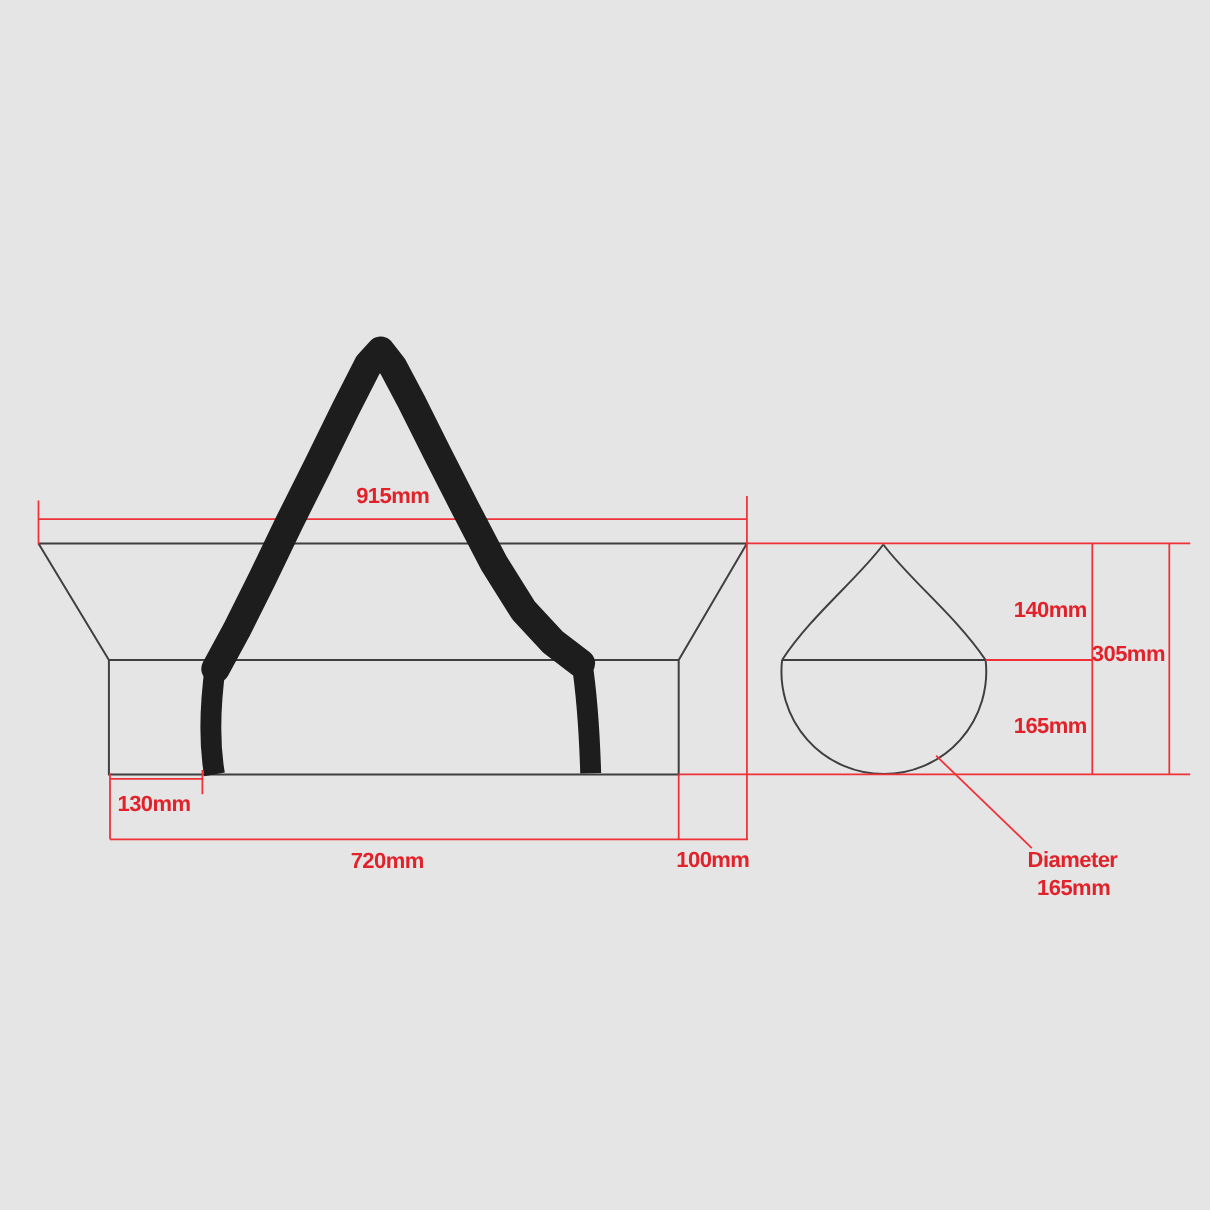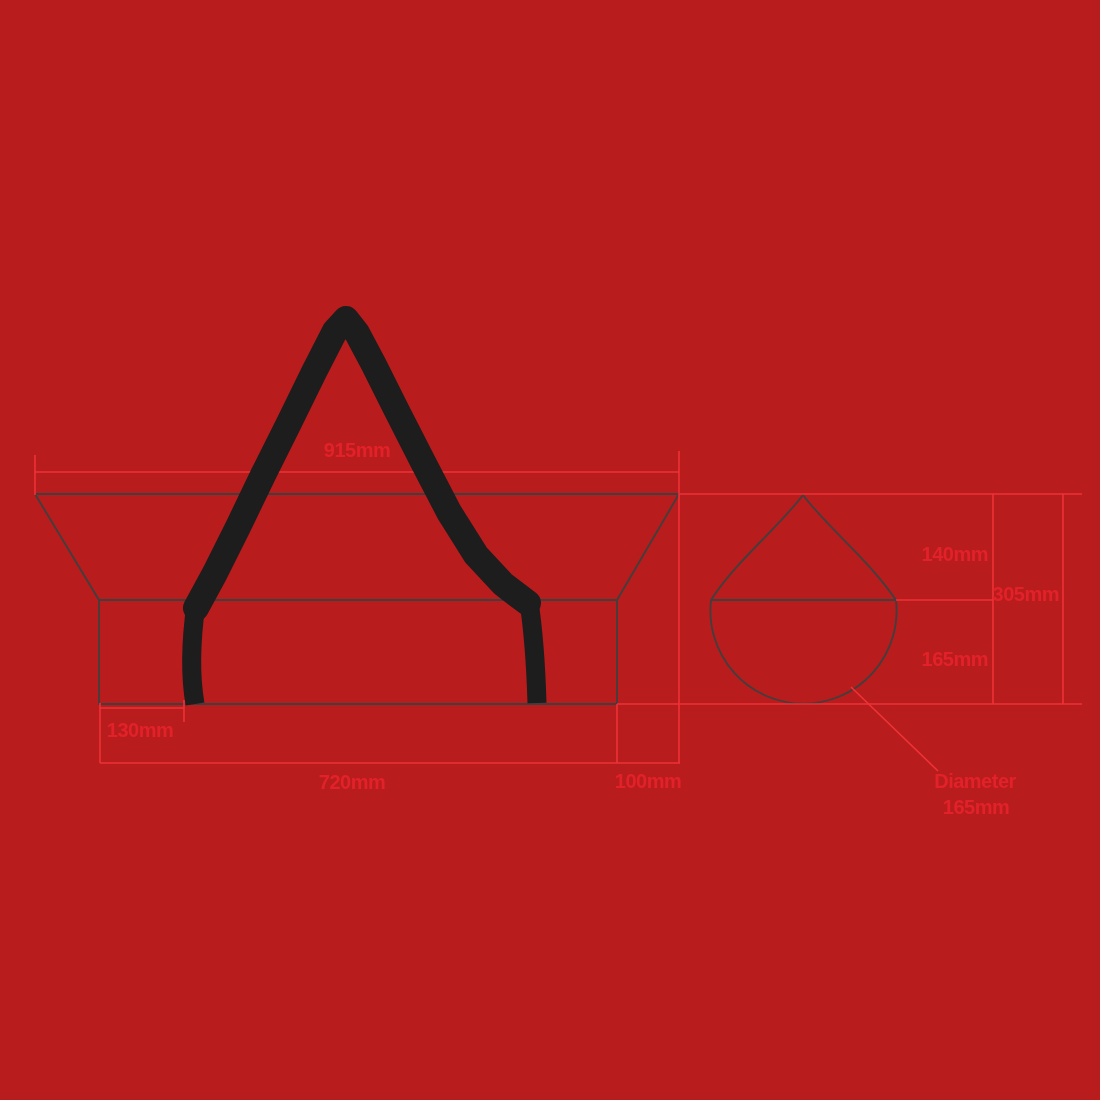--- a/index.html
+++ b/index.html
@@ -4,21 +4,21 @@
 <style>
   html,body{
     margin:0;
     padding:0;
     background:#ffffff;
   }
   .stage{
     position:relative;
     width:1100px;
     height:1100px;
-    background:#b91c1c;
+    background:#e5e5e5;
     overflow:hidden;
     font-family:"Liberation Sans", sans-serif;
   }
   .stage svg{
     position:absolute;
     left:0;
     top:0;
   }
   .outline{
     fill:none;

